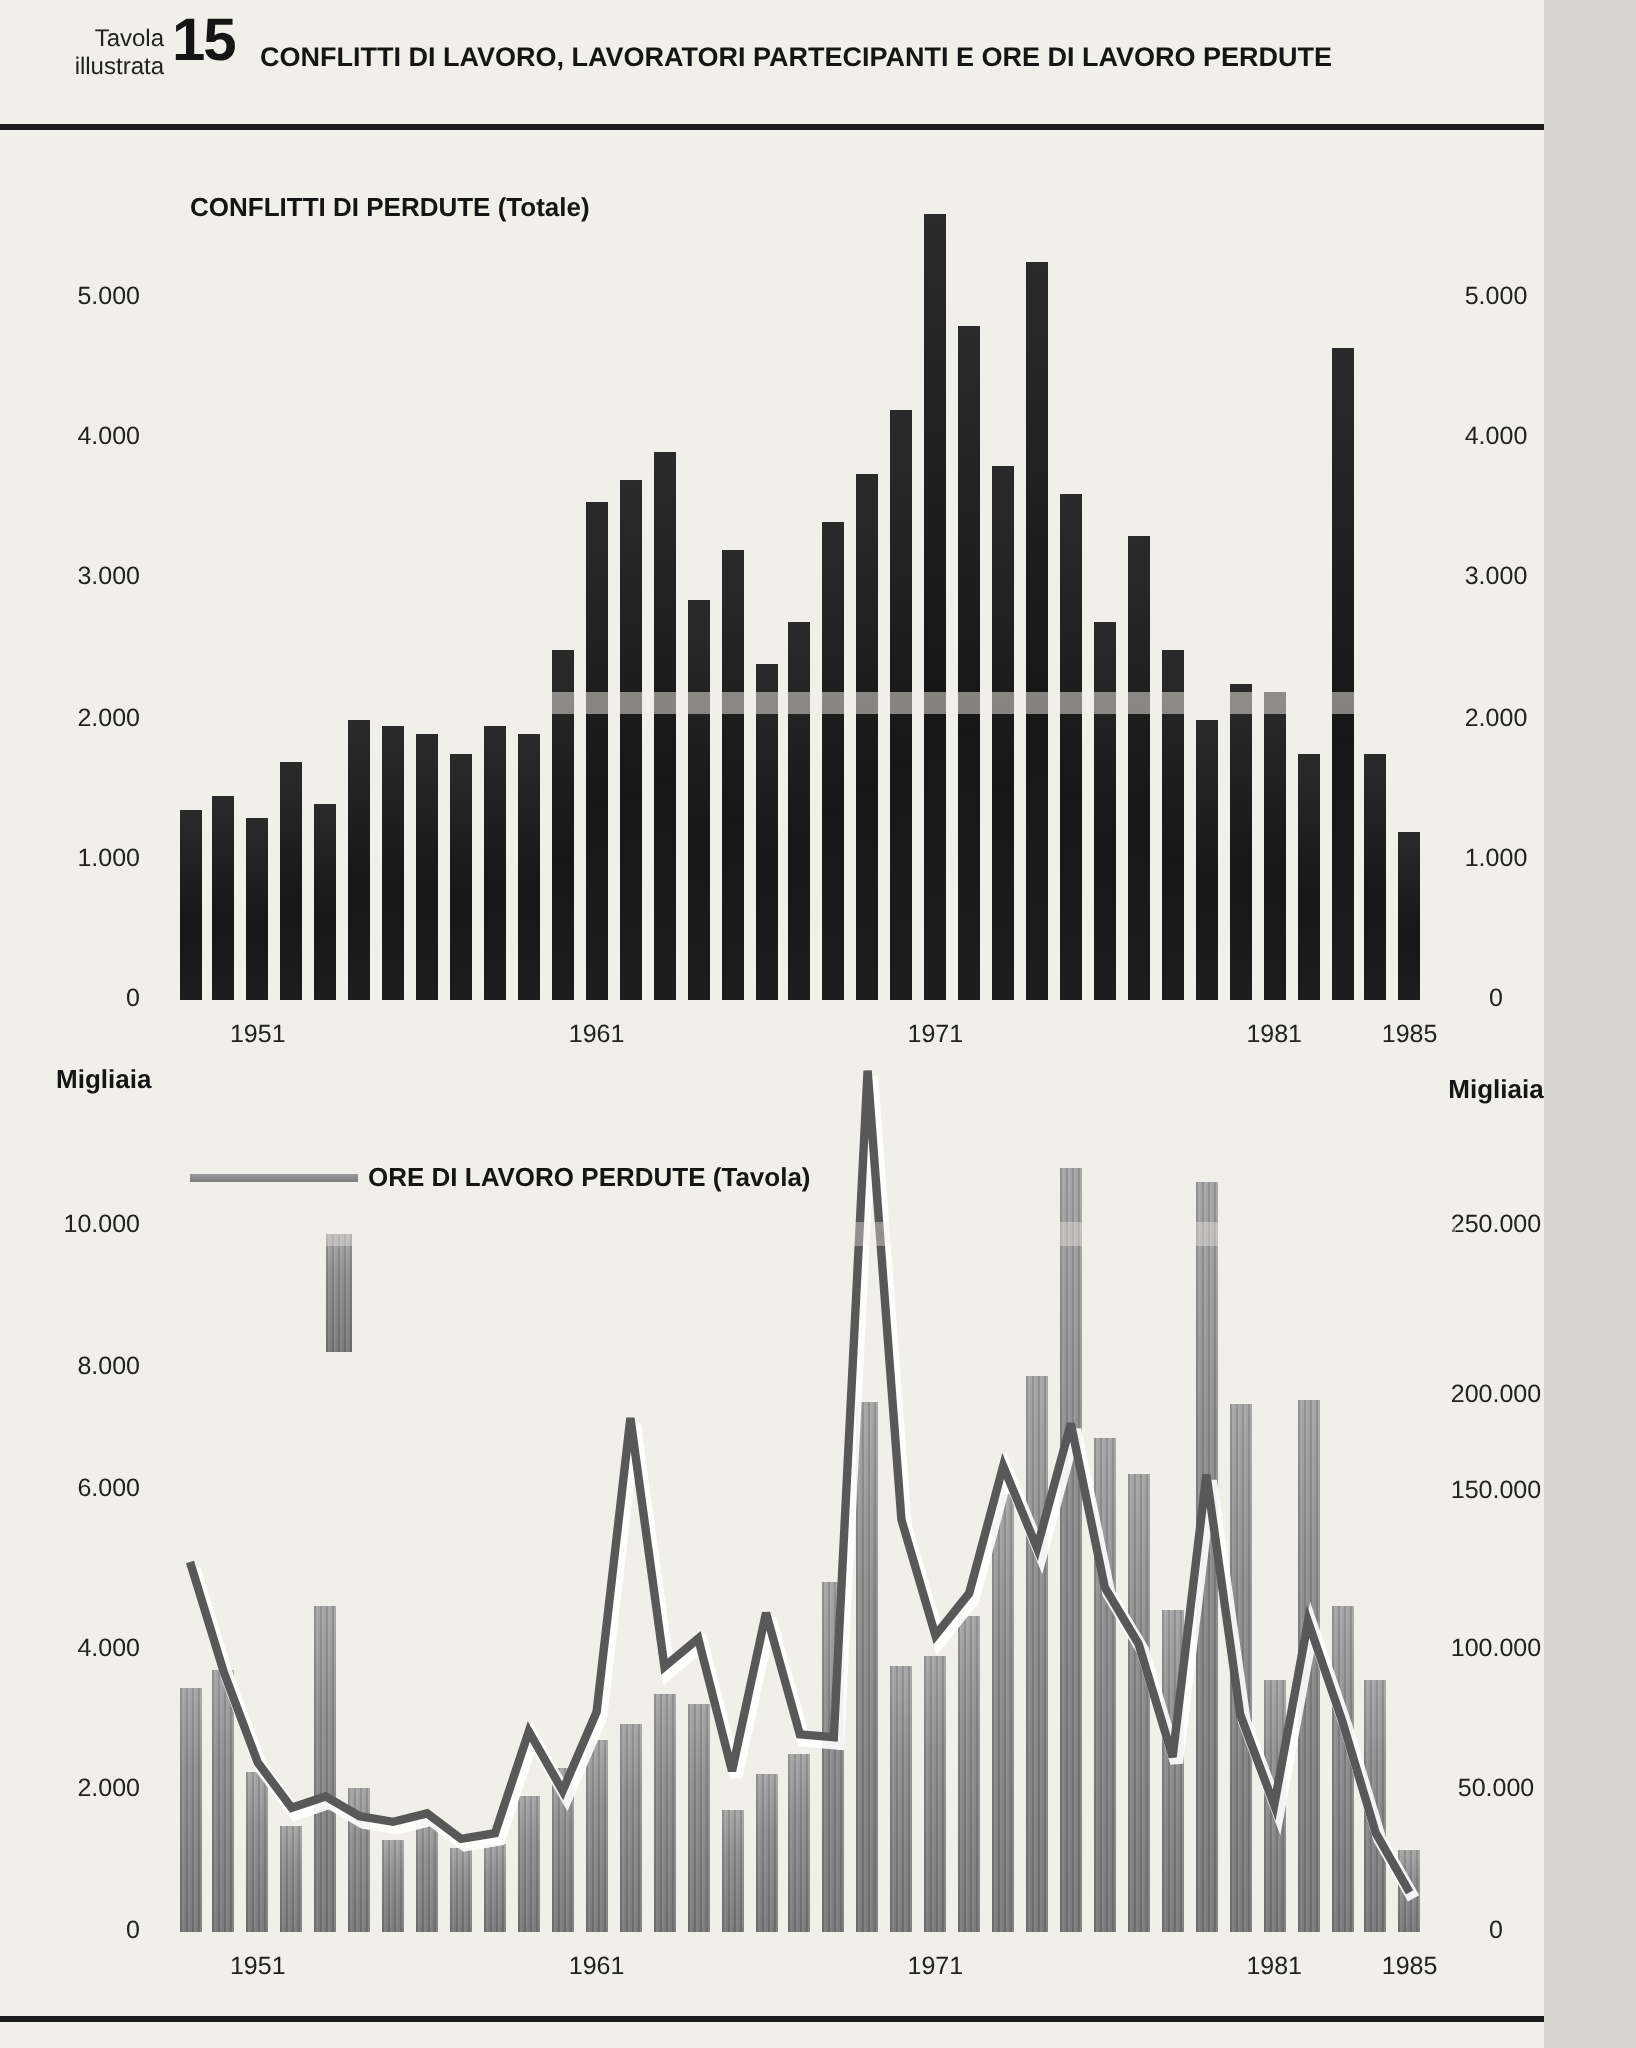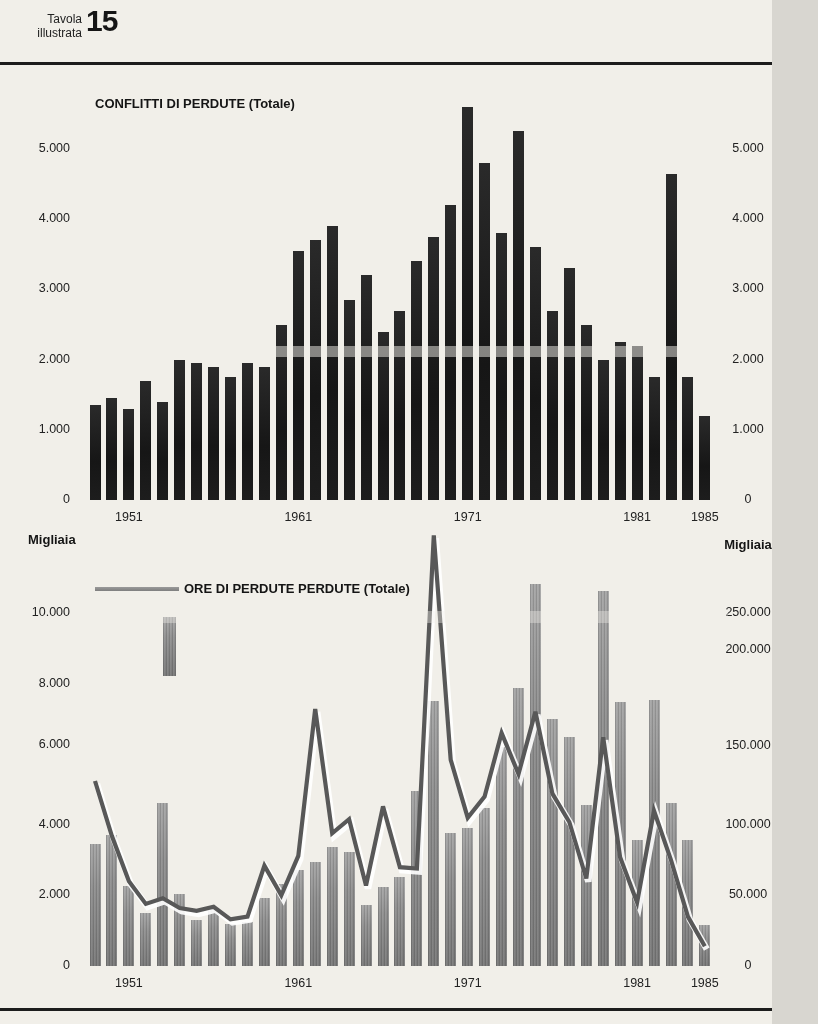--- a/index.html
+++ b/index.html
@@ -26,29 +26,30 @@
   svg.lineplot{position:absolute;left:84px;top:530px;z-index:4;}
 </style>
 </head>
 <body>
 
 <div id="page">
 
   <div class="tagline" style="top:12px;">Tavola</div>
   <div class="tagline" style="top:26px;">illustrata</div>
   <div class="bignum">15</div>
+  <div class="maintitle">CONFLITTI DI LAVORO, LAVORATORI PARTECIPANTI E ORE DI LAVORO PERDUTE</div>
   <div class="hrule" style="top:62px;"></div>
 
   <div class="charttitle" style="left:95px;top:96px;">CONFLITTI DI PERDUTE (Totale)</div>
 
   <div class="axisname" style="left:28px;top:532px;">Migliaia</div>
   <div class="axisname" style="left:719px;top:537px;width:58px;text-align:center;">Migliaia</div>
 
   <div class="legendline"></div>
-  <div class="charttitle" style="left:184px;top:581px;">ORE DI PERDUTE PERDUTE (Totale)</div>
+  <div class="charttitle" style="left:184px;top:581px;">ORE DI LAVORO PERDUTE (Tavola)</div>
   <div class="bar2 legendbar"></div>
 
   <svg width="644" height="436" viewBox="0 0 644 436" class="lineplot">
       <polyline points="11.0,251.0 27.9,306.1 44.9,351.3 61.8,373.9 78.8,368.2 95.7,378.1 112.6,380.9 129.6,376.7 146.5,389.4 163.5,386.6 180.4,335.7 197.3,365.4 214.3,325.9 231.2,179.0 248.2,303.3 265.1,289.2 282.0,355.5 299.0,276.4 315.9,337.2 332.9,338.6 349.8,5.3 366.7,229.8 383.7,287.7 400.6,266.6 417.6,203.0 434.5,244.0 451.4,181.8 468.4,263.7 485.3,292.0 502.3,348.5 519.2,207.3 536.1,327.3 553.1,372.5 570.0,280.7 587.0,330.1 603.9,386.6 620.8,416.2" transform="translate(2,3)" fill="none" stroke="#ffffff" stroke-width="6.5" stroke-opacity="0.9"></polyline>
       <polyline points="11.0,251.0 27.9,306.1 44.9,351.3 61.8,373.9 78.8,368.2 95.7,378.1 112.6,380.9 129.6,376.7 146.5,389.4 163.5,386.6 180.4,335.7 197.3,365.4 214.3,325.9 231.2,179.0 248.2,303.3 265.1,289.2 282.0,355.5 299.0,276.4 315.9,337.2 332.9,338.6 349.8,5.3 366.7,229.8 383.7,287.7 400.6,266.6 417.6,203.0 434.5,244.0 451.4,181.8 468.4,263.7 485.3,292.0 502.3,348.5 519.2,207.3 536.1,327.3 553.1,372.5 570.0,280.7 587.0,330.1 603.9,386.6 620.8,416.2" fill="none" stroke="#585858" stroke-width="4.2"></polyline>
     </svg>
     <div class="stripe" style="top:346px;height:11px;background:rgba(241,239,233,0.50);"></div>
   <div class="stripe" style="top:611px;height:12px;background:rgba(241,239,233,0.38);"></div>
 
   <div class="hrule" style="top:1008px;"></div>
@@ -146,20 +147,20 @@
     <div class="tick tl" style="top: 958px;">0</div>
     <div class="tick tl" style="top: 887.4px;">2.000</div>
     <div class="tick tl" style="top: 816.8px;">4.000</div>
     <div class="tick tl" style="top: 737px;">6.000</div>
     <div class="tick tl" style="top: 675.6px;">8.000</div>
     <div class="tick tl" style="top: 605px;">10.000</div>
     <div class="tick tr" style="top: 958px;">0</div>
     <div class="tick tr" style="top: 887.4px;">50.000</div>
     <div class="tick tr" style="top: 816.8px;">100.000</div>
     <div class="tick tr" style="top: 738px;">150.000</div>
-    <div class="tick tr" style="top: 642px;">200.000</div>
+    <div class="tick tr" style="top: 690px;">200.000</div>
     <div class="tick tr" style="top: 605px;">250.000</div>
     <div class="yl" style="left: 105.9px; top: 976px;">1951</div>
     <div class="yl" style="left: 275.3px; top: 976px;">1961</div>
     <div class="yl" style="left: 444.7px; top: 976px;">1971</div>
     <div class="yl" style="left: 614.1px; top: 976px;">1981</div>
     <div class="yl" style="left: 681.8px; top: 976px;">1985</div>
   </div>
 
 </body></html>

